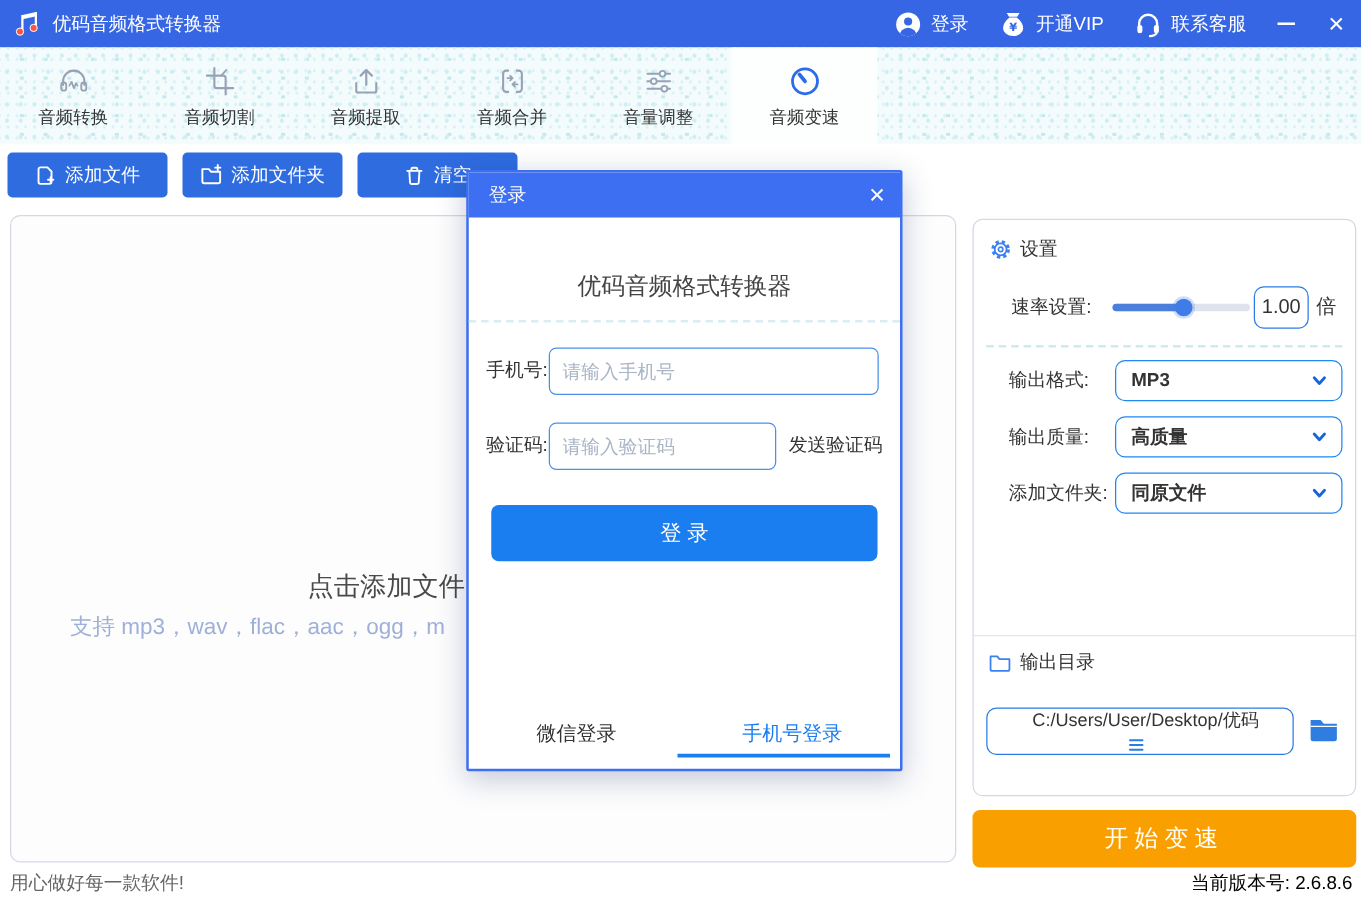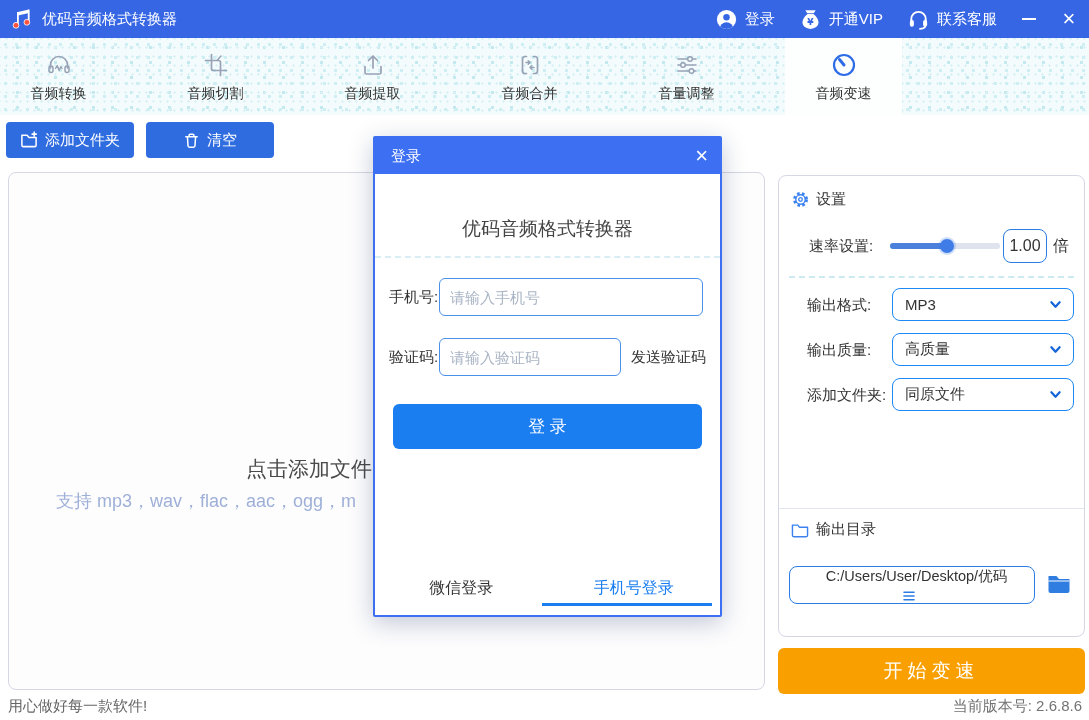--- a/index.html
+++ b/index.html
@@ -19,21 +19,21 @@
 
   
   .toolbar { position:absolute; left:0; top:38px; width:1089px; height:77px;
     background-color:#f4fbfc;
     background-image:
       radial-gradient(#cdeef2 1.3px, transparent 1.5px),
       radial-gradient(#daf2f5 1px, transparent 1.2px),
       radial-gradient(#c3e9ee 1.6px, transparent 1.8px);
     background-size:11px 13px, 7px 9px, 19px 15px;
     background-position:0 0, 3px 5px, 8px 2px;
-    display:flex;gap:40px; }
+    display:flex; }
   .tool-item { width:117px; height:77px; display:flex; flex-direction:column; align-items:center; justify-content:center; gap:6px; cursor:pointer; }
   .tool-item .t-label { font-size:14px; color:#333; }
   .tool-item.active { background:#fdfefe; }
 
   
   .actions { position:absolute; left:6px; top:122px; display:flex; gap:12px; }
   .act-btn { width:128px; height:36px; background:#2f6ce0; color:#fff; border:none; border-radius:4px;
     font-size:15px; display:flex; align-items:center; justify-content:center; gap:7px; cursor:pointer;
     font-family:inherit; }
 
@@ -54,36 +54,36 @@
   .slider-thumb { position:absolute; left:50px; top:-4px; width:14px; height:14px; border-radius:50%; background:#3f7ce8; box-shadow:0 0 0 2px rgba(63,124,232,.25); cursor:grab; }
   .rate-box { position:absolute; left:224px; top:1px; width:44px; height:34px; border:1.5px solid #2a7de2; border-radius:8px;
     font-size:16px; color:#333; display:flex; align-items:center; justify-content:center; cursor:text; }
   .rate-unit { position:absolute; left:274px; top:0; line-height:36px; font-size:16px; color:#333; }
   .dashed-div { position:absolute; left:10px; top:100px; width:285px; border-top:2px dashed #cdeaf0; }
   .sel-row { position:absolute; left:0; width:100%; height:33px; }
   .sel-row.r0 { top:112px; } .sel-row.r1 { top:157px; } .sel-row.r2 { top:202px; }
   .sel-label { position:absolute; left:28px; line-height:33px; font-size:15px; color:#333; }
   .sel-box { position:absolute; left:113px; top:0; width:182px; height:33px; border:1.5px solid #1e88f5; border-radius:8px;
     display:flex; align-items:center; cursor:pointer; background:#fff; }
-  .sel-value { margin-left:12px; font-size:15px; color:#333; flex:1; }
+  .sel-value { margin-left:12px; font-size:15px; color:#333; flex:1;font-weight:bold; }
   .sel-box svg { margin-right:10px; }
   .solid-div { position:absolute; left:0; top:332px; width:100%; border-top:1px solid #e2e5ee; }
   .outdir-head { position:absolute; left:12px; top:344px; display:flex; align-items:center; gap:7px; font-size:15px; color:#333; }
   .path-input { position:absolute; left:10px; top:390px; width:246px; height:38px; border:1.5px solid #2a7de2; border-radius:8px;
     display:flex; align-items:center; cursor:text; background:#fff;flex-direction:column; }
   .path-text { margin-left:9px; font-size:14.5px; color:#333; white-space:nowrap; overflow:hidden; flex:1; }
   .path-input svg { margin:0 8px 0 2px; flex:none; cursor:pointer; }
   .folder-btn { position:absolute; left:266px; top:396px; width:28px; height:26px; background:none; border:none; cursor:pointer; }
 
   .start-btn { position:absolute; left:778px; top:648px; width:307px; height:46px; background:#f9a000; color:#fff;
     border:none; border-radius:6px; font-size:19px; letter-spacing:5px; cursor:pointer; font-family:inherit; }
 
   
   .status-left { position:absolute; left:8px; top:697px; font-size:15px; color:#666; }
-  .status-right { position:absolute; right:7px; top:697px; font-size:15px; color:#737373; }
+  .status-right { position:absolute; right:7px; top:697px; font-size:15px; color:#000000; }
 
   
   .modal { position:absolute; left:373px; top:136px; width:349px; height:481px; background:#fff;
     border:2px solid #3c6ff2; border-radius:2px; box-shadow:0 6px 24px rgba(20,40,90,.25); z-index:50; }
   .modal-header { position:absolute; left:0; top:0; width:100%; height:36px; background:#3c6ff2; display:flex; align-items:center; }
   .modal-header .mh-title { color:#fff; font-size:15px; margin-left:16px; }
   .modal-close { margin-left:auto; margin-right:12px; color:#fff; font-size:22px; line-height:1; cursor:pointer; }
   .modal-apptitle { position:absolute; left:0; top:78px; width:100%; text-align:center; font-size:19px; color:#444; }
   .modal-dash { position:absolute; left:0; top:118px; width:100%; border-top:2px dashed #d8eef4; }
   .m-row { position:absolute; left:0; width:100%; height:38px; }
@@ -205,20 +205,27 @@
       <svg width="28" height="28" viewBox="0 0 28 28">
         <circle cx="14" cy="14" r="10" fill="none" stroke="#2e6be6" stroke-width="2.2"></circle>
         <path d="M14 14 L9.5 8.5" stroke="#2e6be6" stroke-width="3" stroke-linecap="round"></path>
       </svg>
       <span class="t-label">音频变速</span>
     </div>
   </div>
 
   <div class="actions">
     <button class="act-btn">
+      <svg width="17" height="17" viewBox="0 0 18 18">
+        <path d="M4.5 2 h6 l3.5 3.5 v9 a1.5 1.5 0 0 1 -1.5 1.5 h-8 a1.5 1.5 0 0 1 -1.5 -1.5 v-11 a1.5 1.5 0 0 1 1.5 -1.5 z" fill="none" stroke="#fff" stroke-width="1.6" stroke-linejoin="round"></path>
+        <path d="M11 12.5 h4.5 M13.2 10.3 v4.5" stroke="#fff" stroke-width="1.6" stroke-linecap="round"></path>
+      </svg>
+      <span>添加文件</span>
+    </button>
+    <button class="act-btn">
       <svg width="18" height="18" viewBox="0 0 19 19">
         <path d="M2 4.5 h5.5 l2 2.3 H17 v8.2 a1.5 1.5 0 0 1 -1.5 1.5 h-12 A1.5 1.5 0 0 1 2 15 Z" fill="none" stroke="#fff" stroke-width="1.6" stroke-linejoin="round"></path>
         <path d="M12.8 3.3 h4.4 M15 1.1 v4.4" stroke="#fff" stroke-width="1.6" stroke-linecap="round"></path>
       </svg>
       <span>添加文件夹</span>
     </button>
     <button class="act-btn">
       <svg width="17" height="17" viewBox="0 0 18 18">
         <path d="M3 5 h12 M6.5 5 V3.3 a1 1 0 0 1 1-1 h3 a1 1 0 0 1 1 1 V5" fill="none" stroke="#fff" stroke-width="1.6" stroke-linecap="round"></path>
         <path d="M4.7 5 l.6 9.6 a1.6 1.6 0 0 0 1.6 1.5 h4.2 a1.6 1.6 0 0 0 1.6-1.5 L13.3 5" fill="none" stroke="#fff" stroke-width="1.6" stroke-linecap="round" stroke-linejoin="round"></path>

